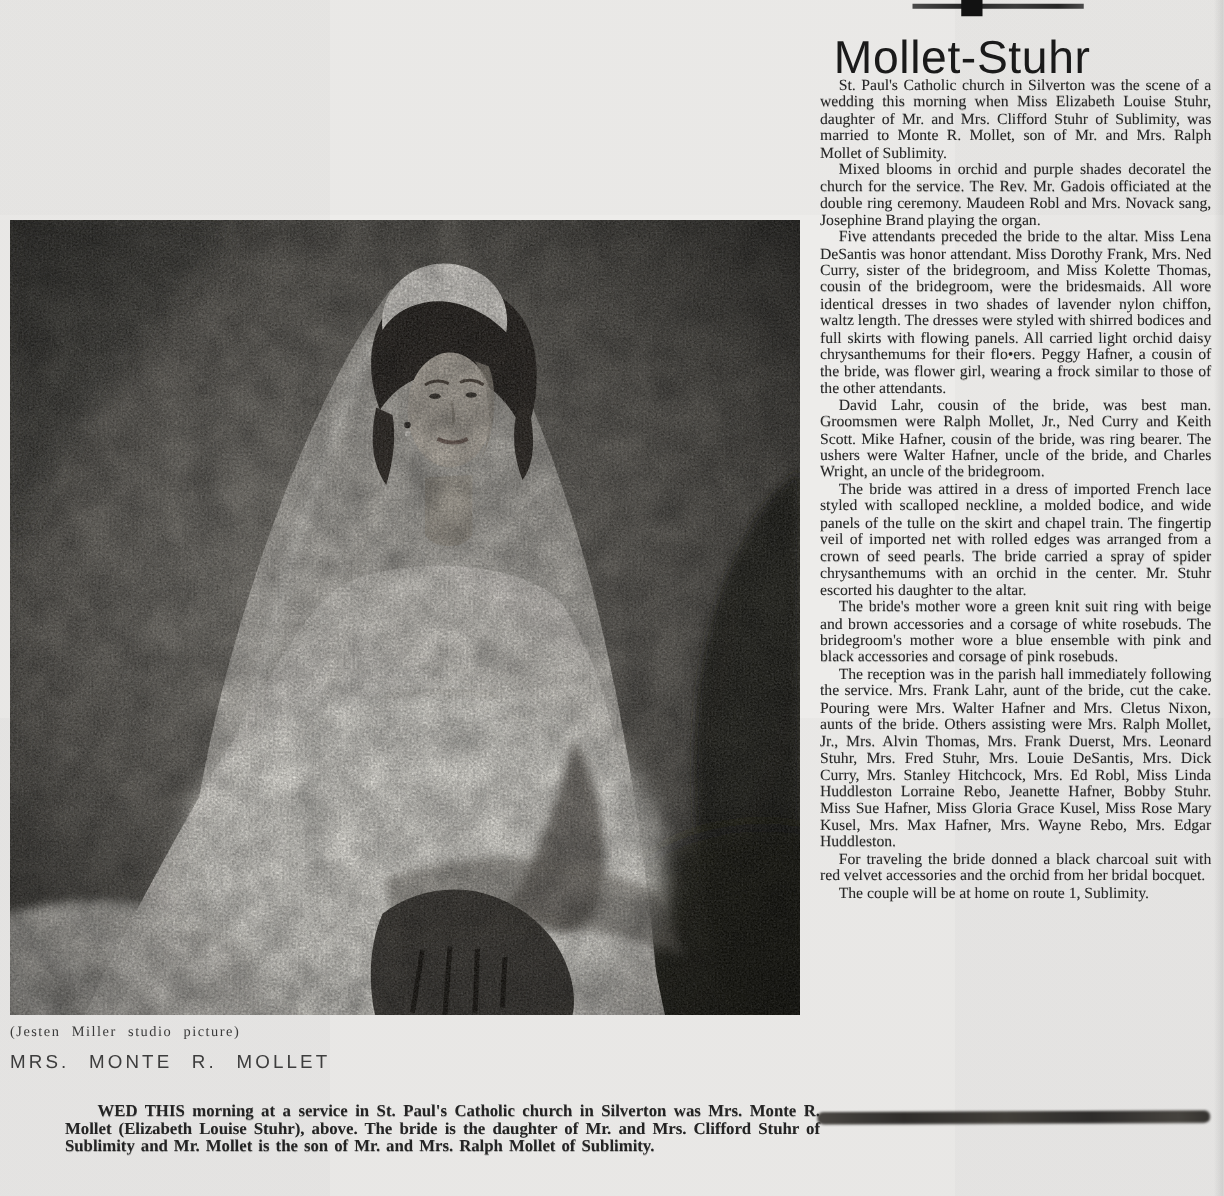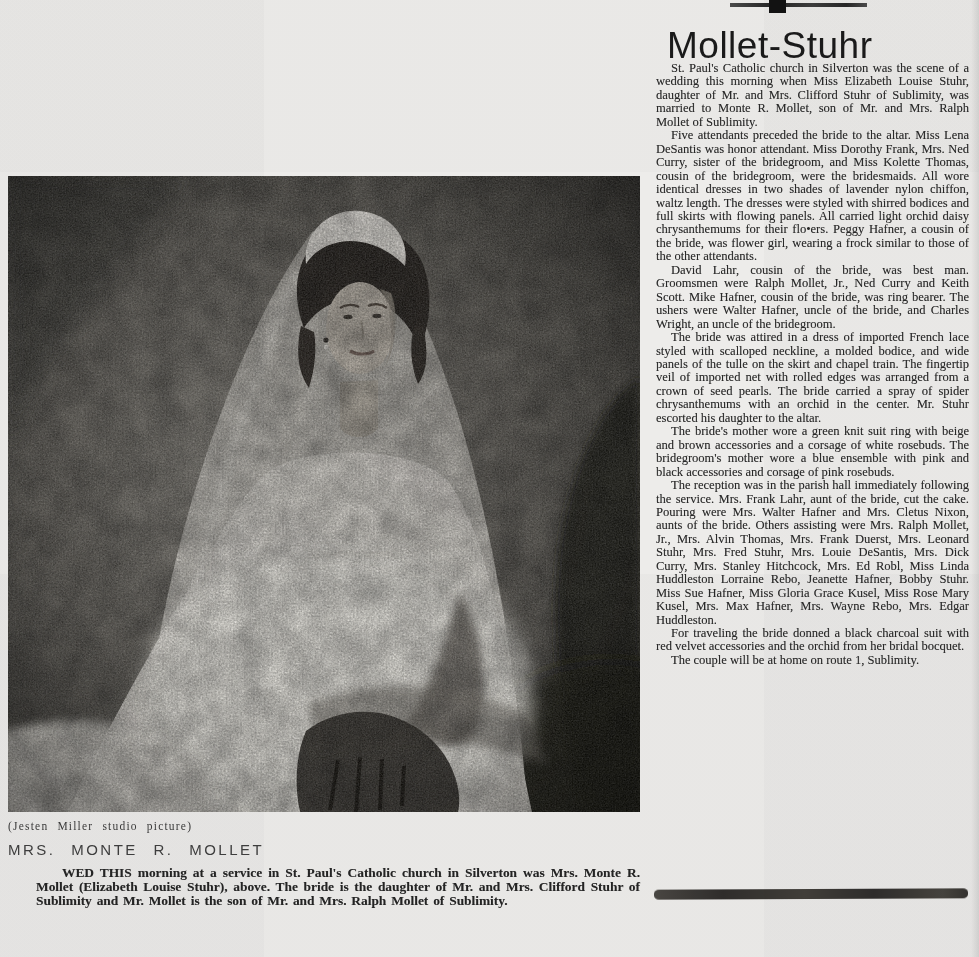--- a/index.html
+++ b/index.html
@@ -22,21 +22,21 @@
   .photo-credit {
     position:absolute; left:8px; top:820px; width:632px; text-align:left;
     font-size:11.5px; letter-spacing:1.2px; word-spacing:5px; color:#3a3a3a;
   }
   .caption-title {
     position:absolute; left:8px; top:841px; width:632px; text-align:left;
     font-family:"Liberation Sans", sans-serif; font-size:15px;
     letter-spacing:2.5px; word-spacing:9px; color:#3d3d3d;
   }
   .caption-text {
-    position:absolute; left:36px; top:866px; width:604px; margin:0;
+    position:absolute; left:36px; top:866px; width:604px; margin:16px;
     font-size:13.4px; line-height:13.9px; font-weight:bold; text-align:justify;
     text-indent:26px; color:#242424; word-spacing:1.5px;
     text-shadow:0.2px 0.2px 0 rgba(0,0,0,0.25);
   }
 
   
   .mast-rule { position:absolute; left:730px; top:3px; width:137px; height:4px;
     background:linear-gradient(90deg,#4a4a4a,#242424 30%,#3c3c3c 60%,#262626 85%,#4a4a4a); }
   .mast-square { position:absolute; left:769px; top:0; width:17px; height:13px; background:#121212; }
 
@@ -148,20 +148,21 @@
     </svg>
   </div>
 
   <div class="photo-credit">(Jesten Miller studio picture)</div>
   <div class="caption-title">MRS. MONTE R. MOLLET</div>
   <p class="caption-text">WED THIS morning at a service in St. Paul's Catholic church in Silverton was Mrs. Monte R. Mollet (Elizabeth Louise Stuhr), above. The bride is the daughter of Mr. and Mrs. Clifford Stuhr of Sublimity and Mr. Mollet is the son of Mr. and Mrs. Ralph Mollet of Sublimity.</p>
 
   <h1 class="headline">Mollet-Stuhr</h1>
   <div class="article-body">
       <p>St. Paul's Catholic church in Silverton was the scene of a wedding this morning when Miss Elizabeth Louise Stuhr, daughter of Mr. and Mrs. Clifford Stuhr of Sublimity, was married to Monte R. Mollet, son of Mr. and Mrs. Ralph Mollet of Sublimity.</p>
+      <p>Mixed blooms in orchid and purple shades decoratel the church for the service. The Rev. Mr. Gadois officiated at the double ring ceremony. Maudeen Robl and Mrs. Novack sang, Josephine Brand playing the organ.</p>
       <p>Five attendants preceded the bride to the altar. Miss Lena DeSantis was honor attendant. Miss Dorothy Frank, Mrs. Ned Curry, sister of the bridegroom, and Miss Kolette Thomas, cousin of the bridegroom, were the bridesmaids. All wore identical dresses in two shades of lavender nylon chiffon, waltz length. The dresses were styled with shirred bodices and full skirts with flowing panels. All carried light orchid daisy chrysanthemums for their flo•ers. Peggy Hafner, a cousin of the bride, was flower girl, wearing a frock similar to those of the other attendants.</p>
       <p>David Lahr, cousin of the bride, was best man. Groomsmen were Ralph Mollet, Jr., Ned Curry and Keith Scott. Mike Hafner, cousin of the bride, was ring bearer. The ushers were Walter Hafner, uncle of the bride, and Charles Wright, an uncle of the bridegroom.</p>
       <p>The bride was attired in a dress of imported French lace styled with scalloped neckline, a molded bodice, and wide panels of the tulle on the skirt and chapel train. The fingertip veil of imported net with rolled edges was arranged from a crown of seed pearls. The bride carried a spray of spider chrysanthemums with an orchid in the center. Mr. Stuhr escorted his daughter to the altar.</p>
       <p>The bride's mother wore a green knit suit ring with beige and brown accessories and a corsage of white rosebuds. The bridegroom's mother wore a blue ensemble with pink and black accessories and corsage of pink rosebuds.</p>
       <p>The reception was in the parish hall immediately following the service. Mrs. Frank Lahr, aunt of the bride, cut the cake. Pouring were Mrs. Walter Hafner and Mrs. Cletus Nixon, aunts of the bride. Others assisting were Mrs. Ralph Mollet, Jr., Mrs. Alvin Thomas, Mrs. Frank Duerst, Mrs. Leonard Stuhr, Mrs. Fred Stuhr, Mrs. Louie DeSantis, Mrs. Dick Curry, Mrs. Stanley Hitchcock, Mrs. Ed Robl, Miss Linda Huddleston Lorraine Rebo, Jeanette Hafner, Bobby Stuhr. Miss Sue Hafner, Miss Gloria Grace Kusel, Miss Rose Mary Kusel, Mrs. Max Hafner, Mrs. Wayne Rebo, Mrs. Edgar Huddleston.</p>
       <p>For traveling the bride donned a black charcoal suit with red velvet accessories and the orchid from her bridal bocquet.</p>
       <p>The couple will be at home on route 1, Sublimity.</p>
     </div>
   <div class="end-rule"></div>
 

